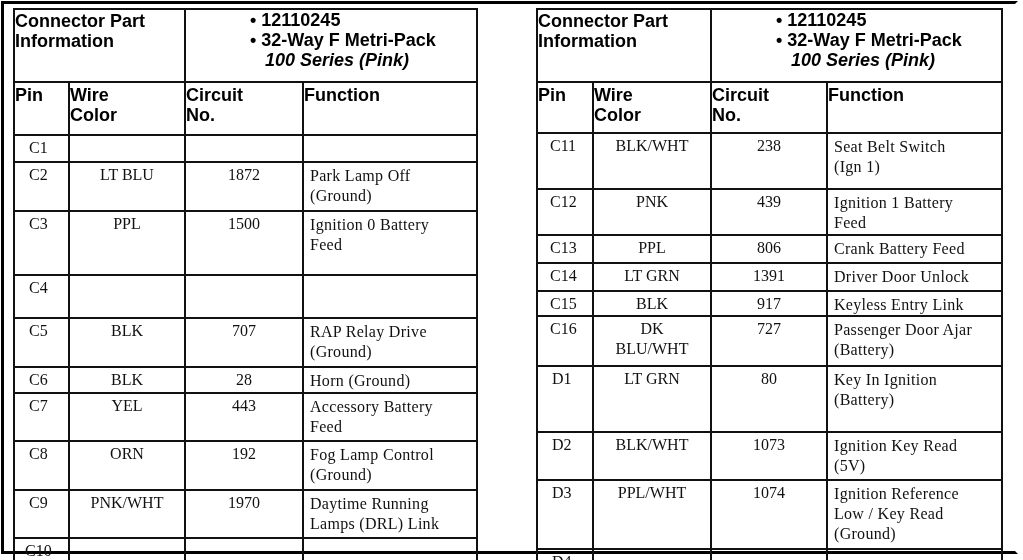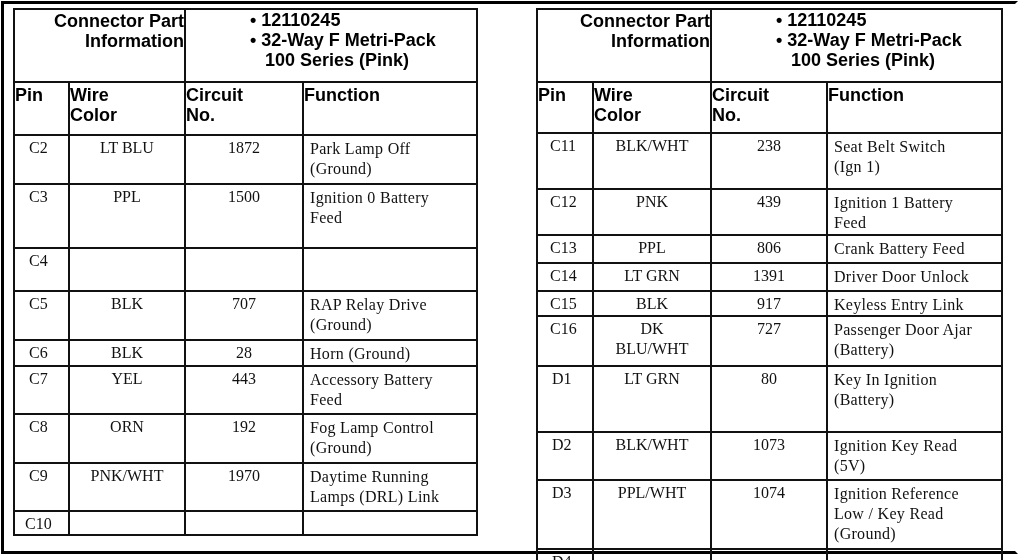--- a/index.html
+++ b/index.html
@@ -9,24 +9,24 @@
     border: 3px solid #000; border-right-color: #ffffff; box-sizing: border-box;
   }
   table.conn {
     position: absolute; border-collapse: collapse; table-layout: fixed;
     font-family: "Liberation Serif", serif; font-size: 16px; color: #111;
   }
   table.conn td {
     border: 2px solid #111; vertical-align: top; padding: 0; line-height: 20px;
   }
   .hdr { font-family: "Liberation Sans", sans-serif; font-weight: bold; font-size: 18px; color: #000; line-height: 22px; }
-  .info-label { text-align: right; padding-top: 1px !important; }
+  .info-label { text-align: left; padding-top: 1px !important; }
   .info-value { padding-left: 28px !important; }
   .info-value div { white-space: nowrap; margin-left: 36px; }
-  .info-value .cont { padding-left: 15px; }
+  .info-value .cont { padding-left: 15px; font-style: italic; }
   .colhead { text-align: left; padding-top: 2px !important; }
   .pin { padding-left: 14px !important; padding-top: 2px !important; }
   .center { text-align: center; padding-top: 2px !important; }
   .fn { padding-left: 6px !important; padding-top: 3px !important; letter-spacing: 0.3px; white-space: nowrap; }
   #left { left: 13px; top: 8px; width: 463px; }
   #right { left: 536px; top: 8px; width: 465px; }
 </style>
 </head>
 <body>
 
@@ -60,20 +60,29 @@
           <div>Color</div>
         </td>
     <td class="hdr colhead">
           <div>Circuit</div>
           <div>No.</div>
         </td>
     <td class="hdr colhead">
           <div>Function</div>
         </td>
   </tr>
+  <tr style="height:27px">
+    <td class="pin">C1</td>
+    <td class="center"></td>
+    <td class="center"></td>
+    <td class="fn">
+          <div></div>
+          <div></div>
+        </td>
+  </tr>
   <tr style="height:49px">
     <td class="pin">C2</td>
     <td class="center">LT BLU</td>
     <td class="center">1872</td>
     <td class="fn">
           <div>Park Lamp Off</div>
           <div>(Ground)</div>
         </td>
   </tr>
   <tr style="height:64px">

